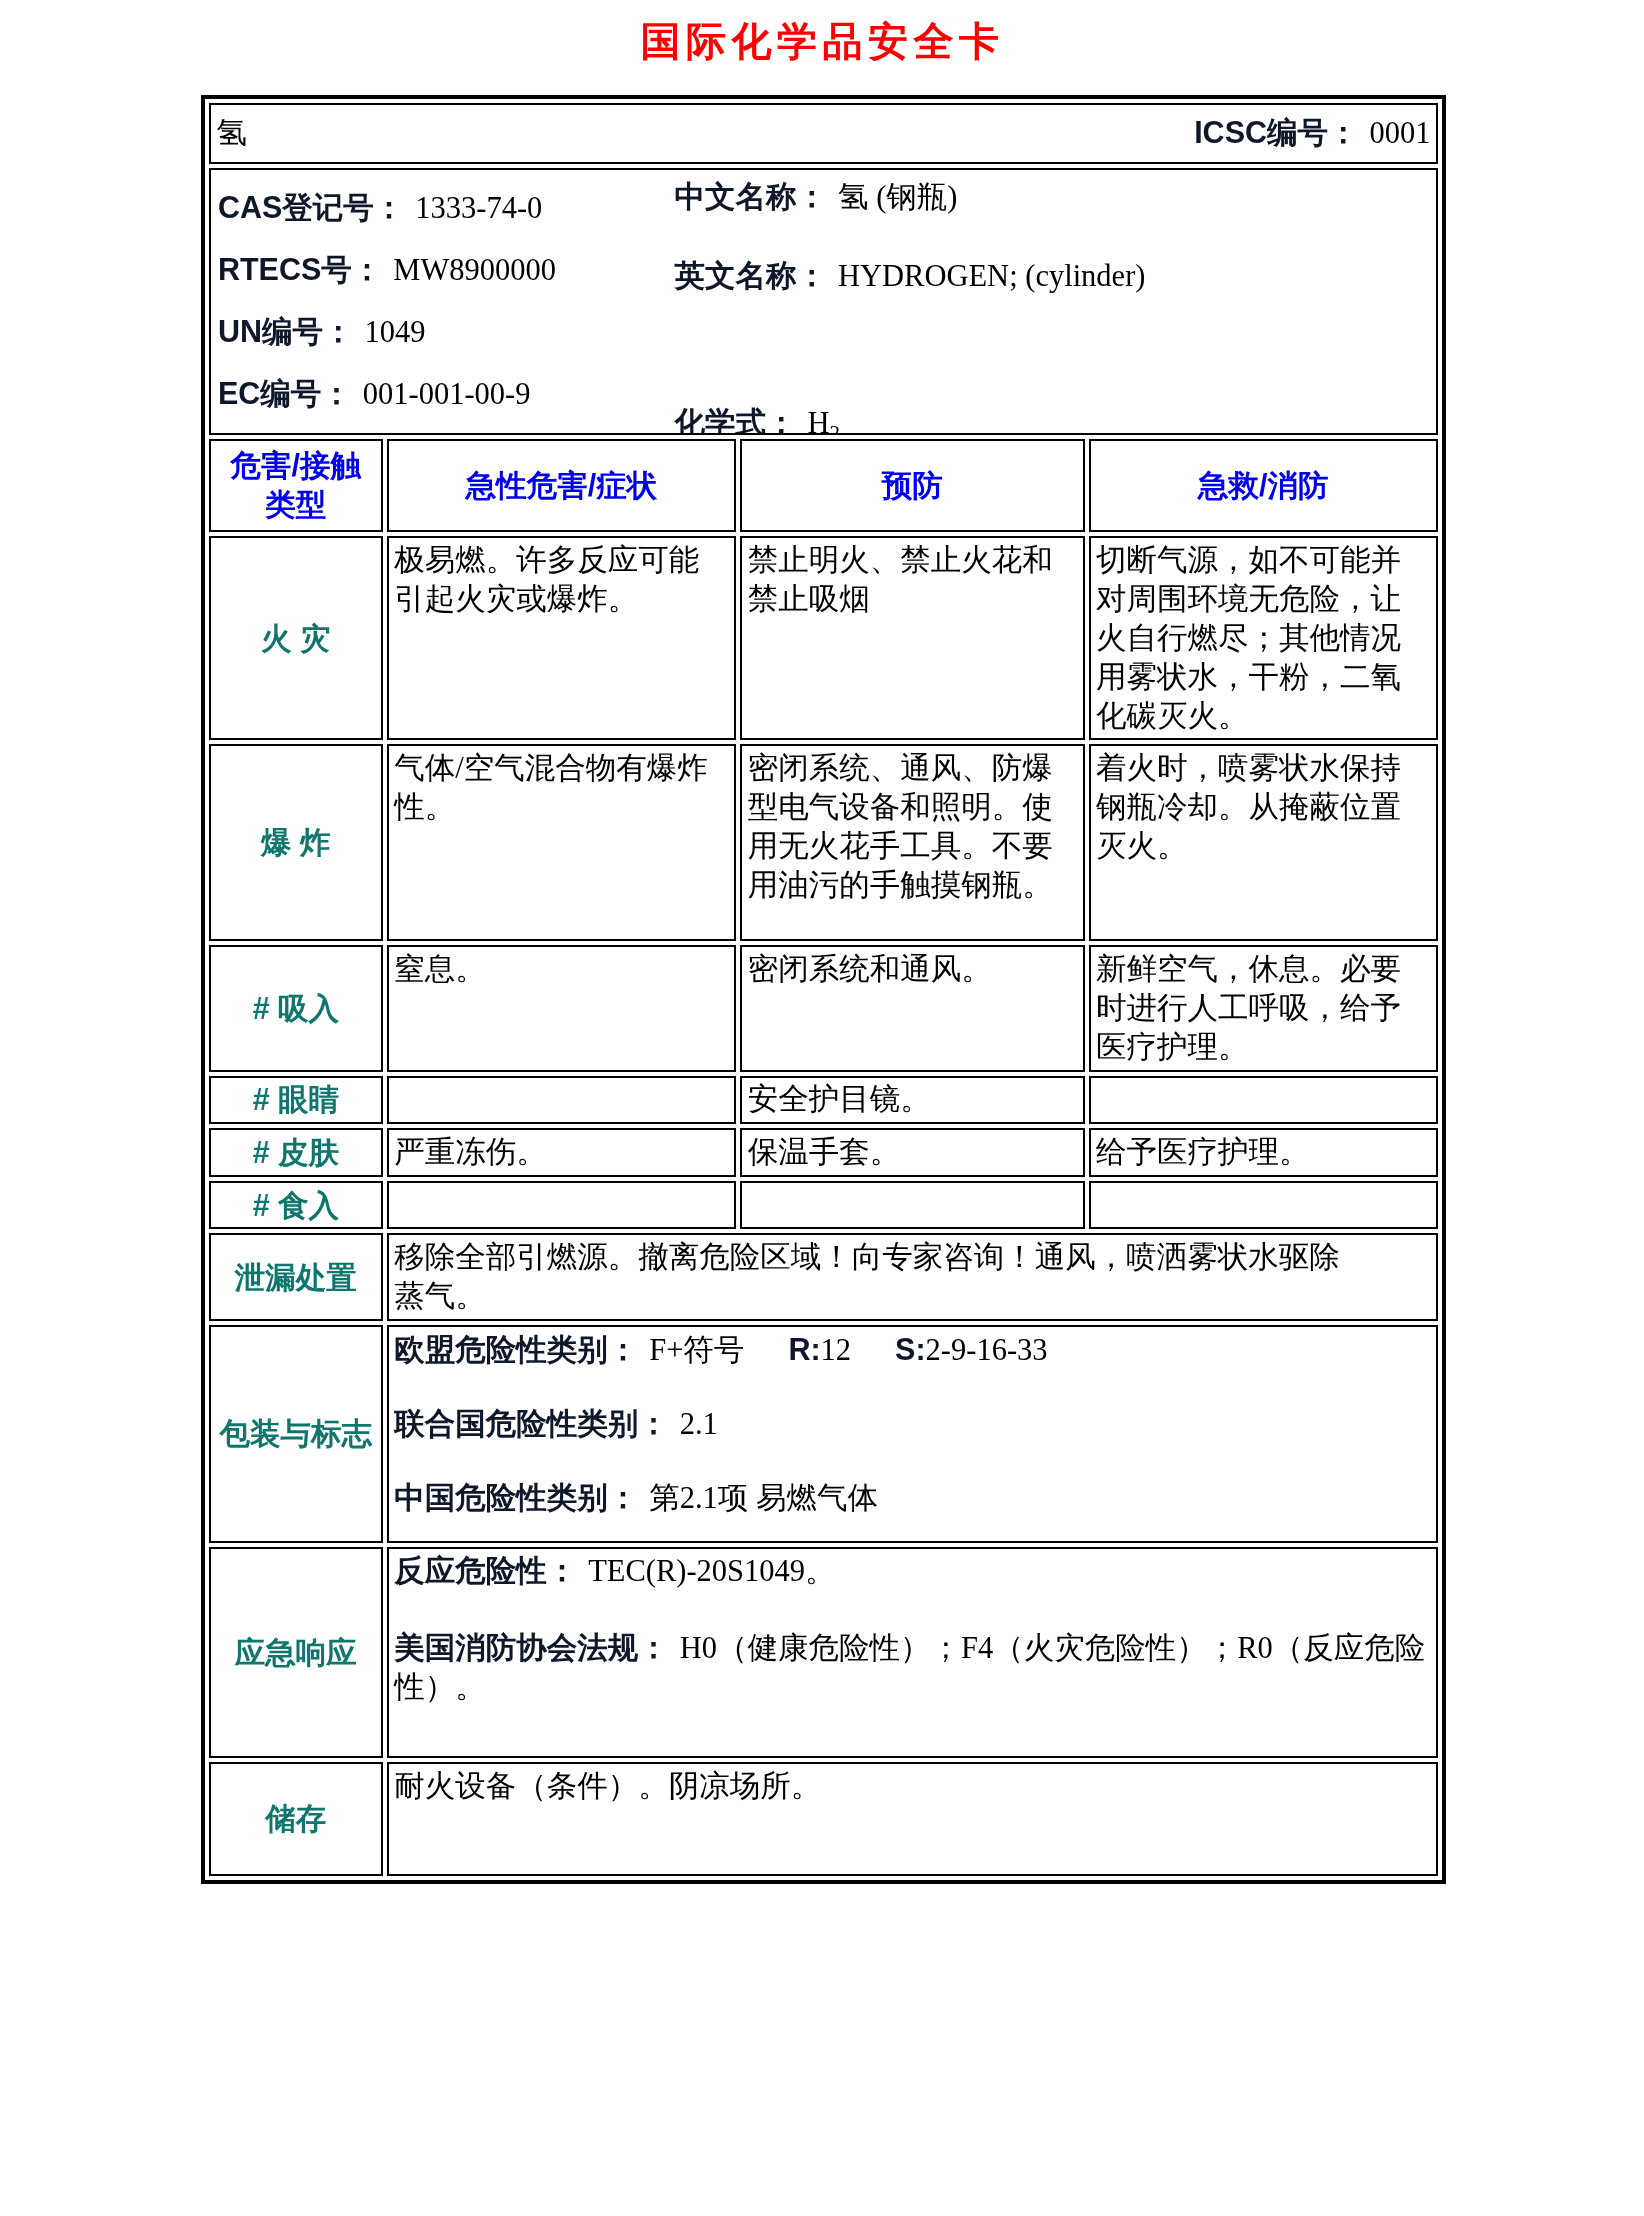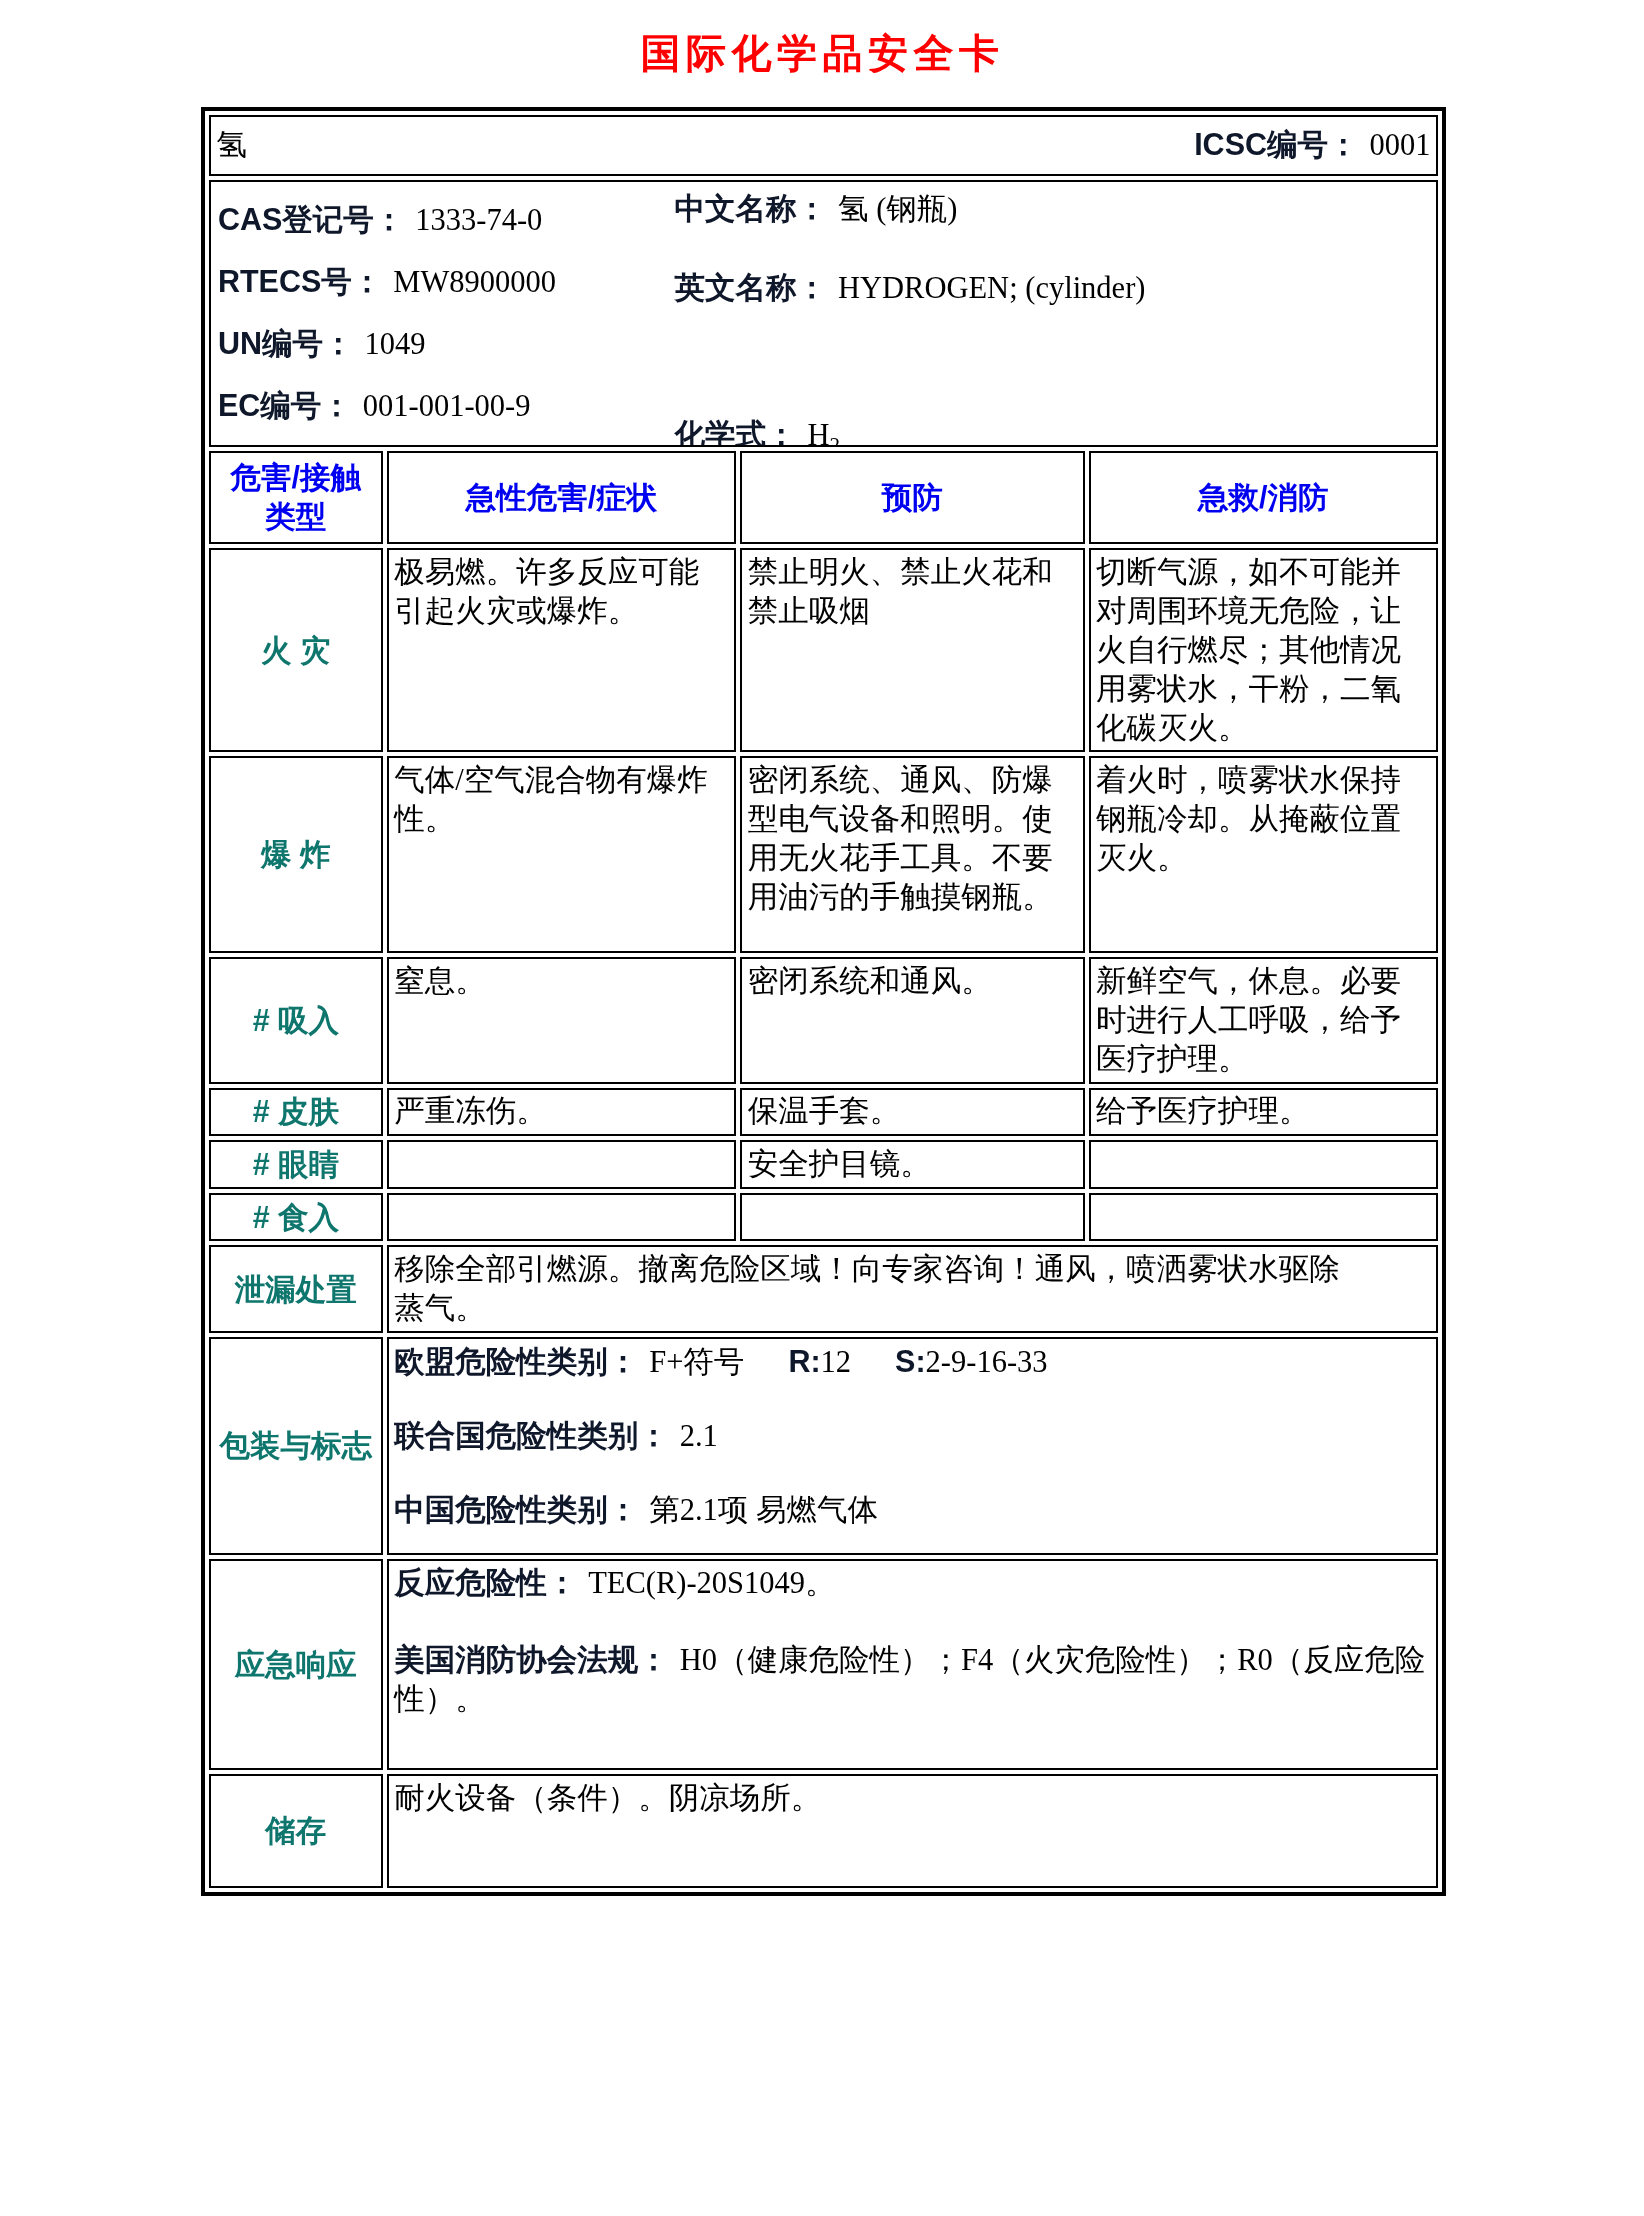--- a/index.html
+++ b/index.html
@@ -3,21 +3,21 @@
 <meta charset="utf-8">
 <style>
   html,body{margin:0;padding:0;background:#ffffff;}
   body{
     width:1645px;height:2216px;position:relative;
     font-family:"Liberation Serif","DejaVu Serif",serif;
     color:#000;
   }
   .page-title{
     text-align:center;
-    margin:0;padding-top:26px;
+    margin:0;padding-top:14px;
     font-family:"DejaVu Serif","Liberation Serif",serif;
     font-weight:bold;
     font-size:40px;
     letter-spacing:5.5px;
     color:#ff0000;
   }
   table.card{
     margin-left:201px;
     margin-top:26px;
     border-collapse:separate;
@@ -141,34 +141,34 @@
 
 
   <tr>
     <td class="rowlabel" style="height:110px"># 吸入</td>
     <td>窒息。</td>
     <td>密闭系统和通风。</td>
     <td>新鲜空气，休息。必要时进行人工呼吸，给予医疗护理。</td>
   </tr>
 
   <tr>
+    <td class="rowlabel" style="height:37px"># 眼睛</td>
+    <td></td>
+    <td>安全护目镜。</td>
+    <td></td>
+  </tr>
+
+  <tr>
     <td class="rowlabel" style="height:37px"># 皮肤</td>
     <td>严重冻伤。</td>
     <td>保温手套。</td>
     <td>给予医疗护理。</td>
   </tr>
 
   <tr>
-    <td class="rowlabel" style="height:37px"># 眼睛</td>
-    <td></td>
-    <td>安全护目镜。</td>
-    <td></td>
-  </tr>
-
-  <tr>
     <td class="rowlabel" style="height:37px"># 食入</td>
     <td></td>
     <td></td>
     <td></td>
   </tr>
 
   <tr>
     <td class="rowlabel" style="height:75px">泄漏处置</td>
     <td colspan="3">
       <div class="spill-text">移除全部引燃源。撤离危险区域！向专家咨询！通风，喷洒雾状水驱除蒸气。</div>

